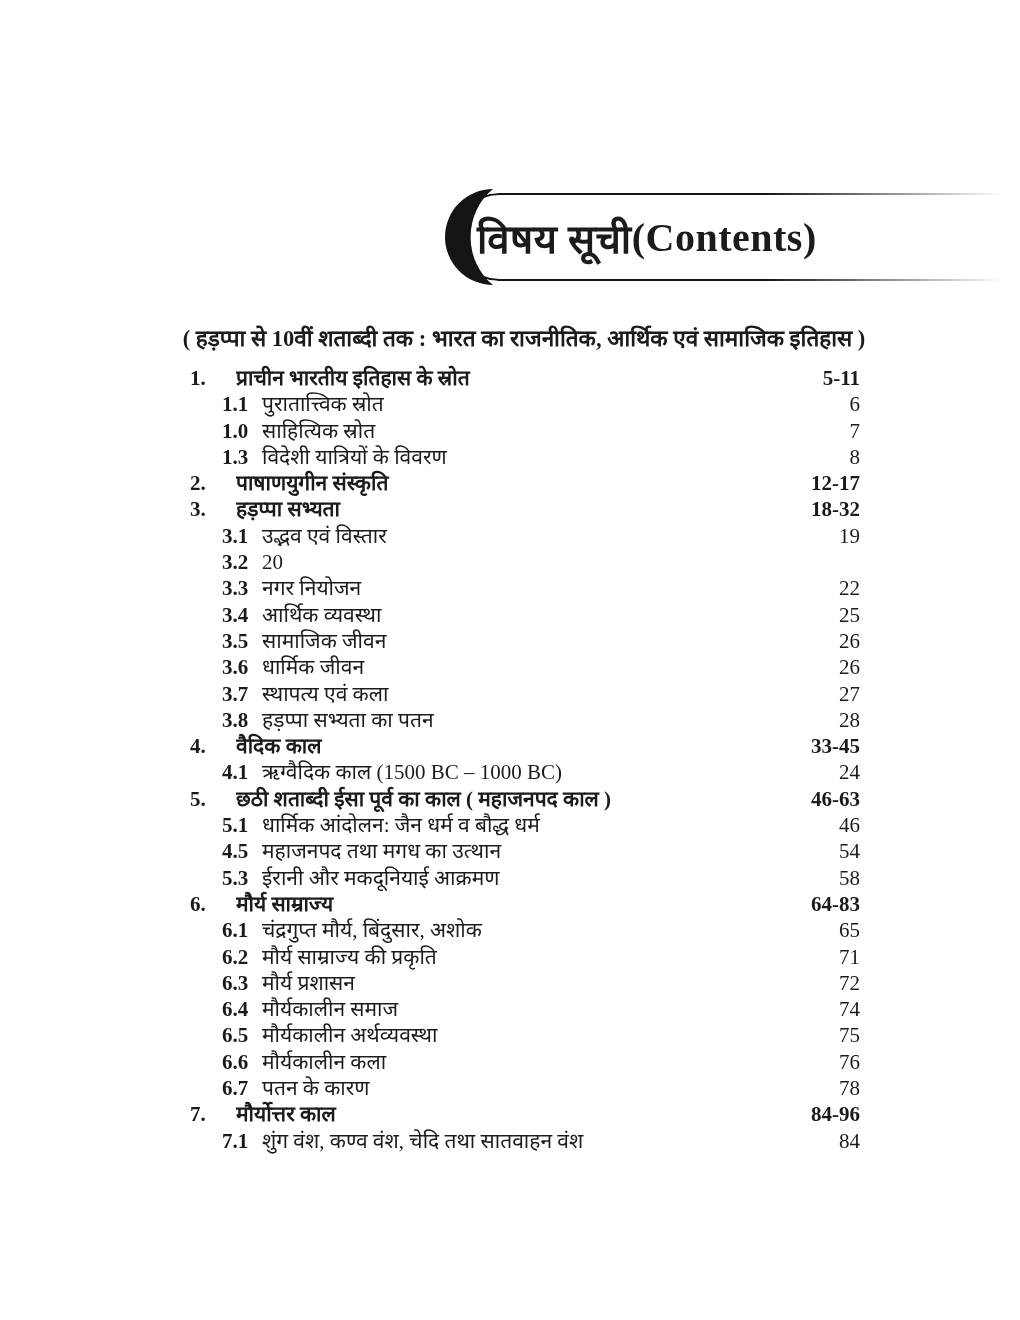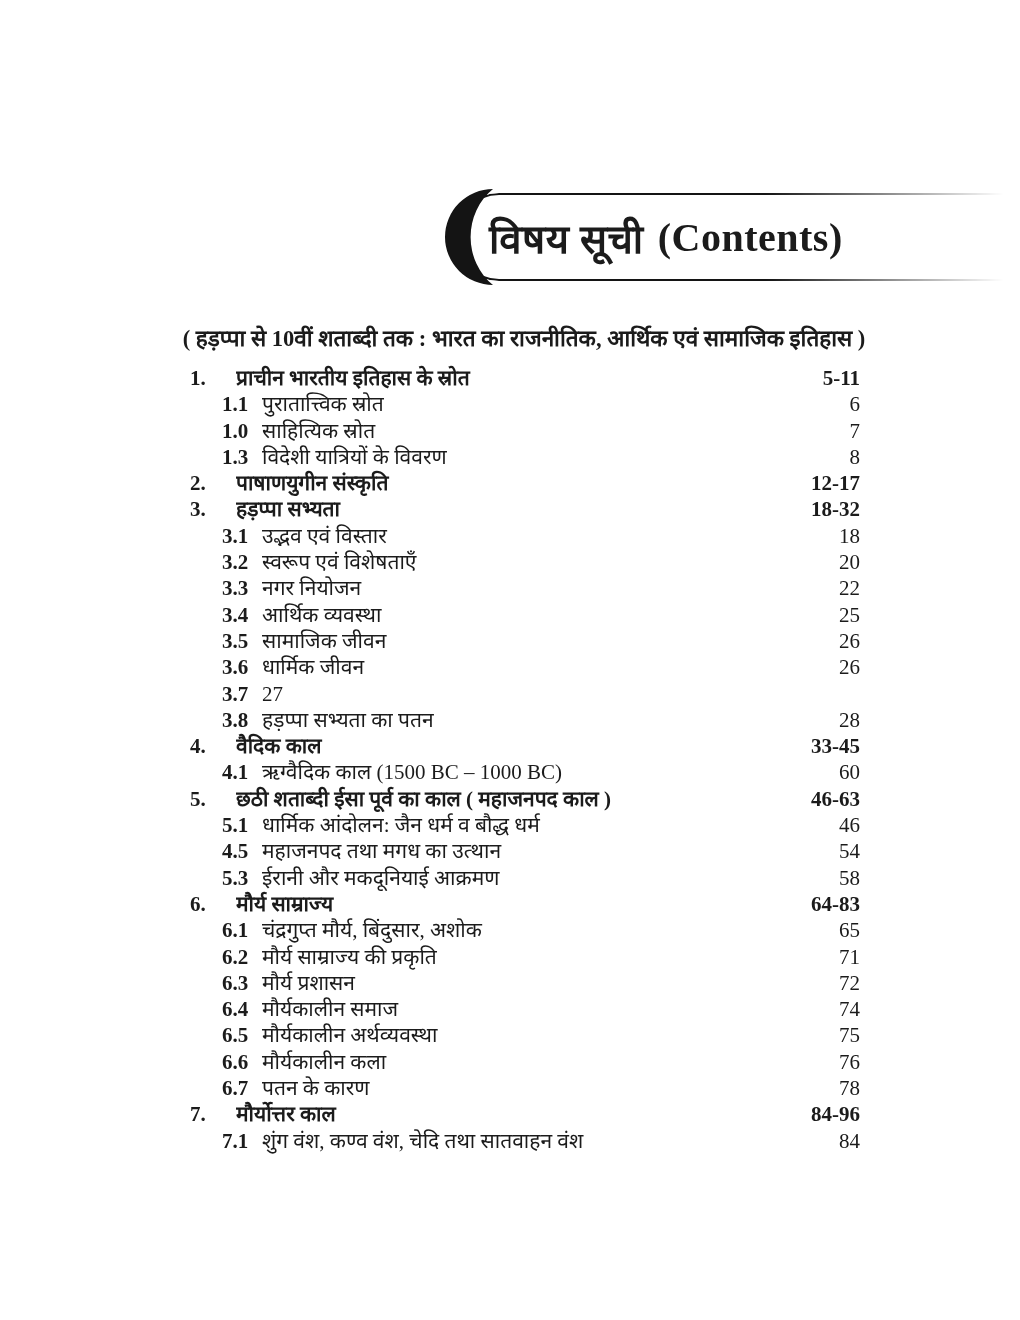--- a/index.html
+++ b/index.html
@@ -37,31 +37,31 @@
   }
   .header-crescent {
     position: absolute;
     left: -14px;
     top: -6px;
     width: 60px;
     height: 100px;
   }
   .header-title {
     position: absolute;
-    left: 34px;
+    left: 22px;
     top: 0;
     height: 100%;
     display: flex;
     align-items: center;
     font-size: 40px;
     font-weight: bold;
     letter-spacing: 0.5px;
     white-space: nowrap;
   }
-  .header-title .en { margin-left: 14px; }
+  .header-title .en { }
 
   
   .subtitle {
     position: absolute;
     top: 322px;
     left: 14px;
     width: 1020px;
     text-align: center;
     font-size: 22.5px;
     font-weight: bold;
@@ -138,25 +138,24 @@
     <span class="pages">12-17</span>
   </div>
     <div class="toc-row lvl1">
     <span class="num">3.</span>
     <span class="title">हड़प्पा सभ्यता</span>
     <span class="pages">18-32</span>
   </div>
     <div class="toc-row lvl2">
     <span class="num">3.1</span>
     <span class="title">उद्भव एवं विस्तार</span>
-    <span class="pages">18</span>
+    <span class="pages">19</span>
   </div>
     <div class="toc-row lvl2">
     <span class="num">3.2</span>
-    <span class="title">स्वरूप एवं विशेषताएँ</span>
     <span class="pages">20</span>
   </div>
     <div class="toc-row lvl2">
     <span class="num">3.3</span>
     <span class="title">नगर नियोजन</span>
     <span class="pages">22</span>
   </div>
     <div class="toc-row lvl2">
     <span class="num">3.4</span>
     <span class="title">आर्थिक व्यवस्था</span>
@@ -167,36 +166,37 @@
     <span class="title">सामाजिक जीवन</span>
     <span class="pages">26</span>
   </div>
     <div class="toc-row lvl2">
     <span class="num">3.6</span>
     <span class="title">धार्मिक जीवन</span>
     <span class="pages">26</span>
   </div>
     <div class="toc-row lvl2">
     <span class="num">3.7</span>
+    <span class="title">स्थापत्य एवं कला</span>
     <span class="pages">27</span>
   </div>
     <div class="toc-row lvl2">
     <span class="num">3.8</span>
     <span class="title">हड़प्पा सभ्यता का पतन</span>
     <span class="pages">28</span>
   </div>
     <div class="toc-row lvl1">
     <span class="num">4.</span>
     <span class="title">वैदिक काल</span>
     <span class="pages">33-45</span>
   </div>
     <div class="toc-row lvl2">
     <span class="num">4.1</span>
     <span class="title">ऋग्वैदिक काल (1500 BC – 1000 BC)</span>
-    <span class="pages">60</span>
+    <span class="pages">24</span>
   </div>
     <div class="toc-row lvl1">
     <span class="num">5.</span>
     <span class="title">छठी शताब्दी ईसा पूर्व का काल ( महाजनपद काल )</span>
     <span class="pages">46-63</span>
   </div>
     <div class="toc-row lvl2">
     <span class="num">5.1</span>
     <span class="title">धार्मिक आंदोलन: जैन धर्म व बौद्ध धर्म</span>
     <span class="pages">46</span>

